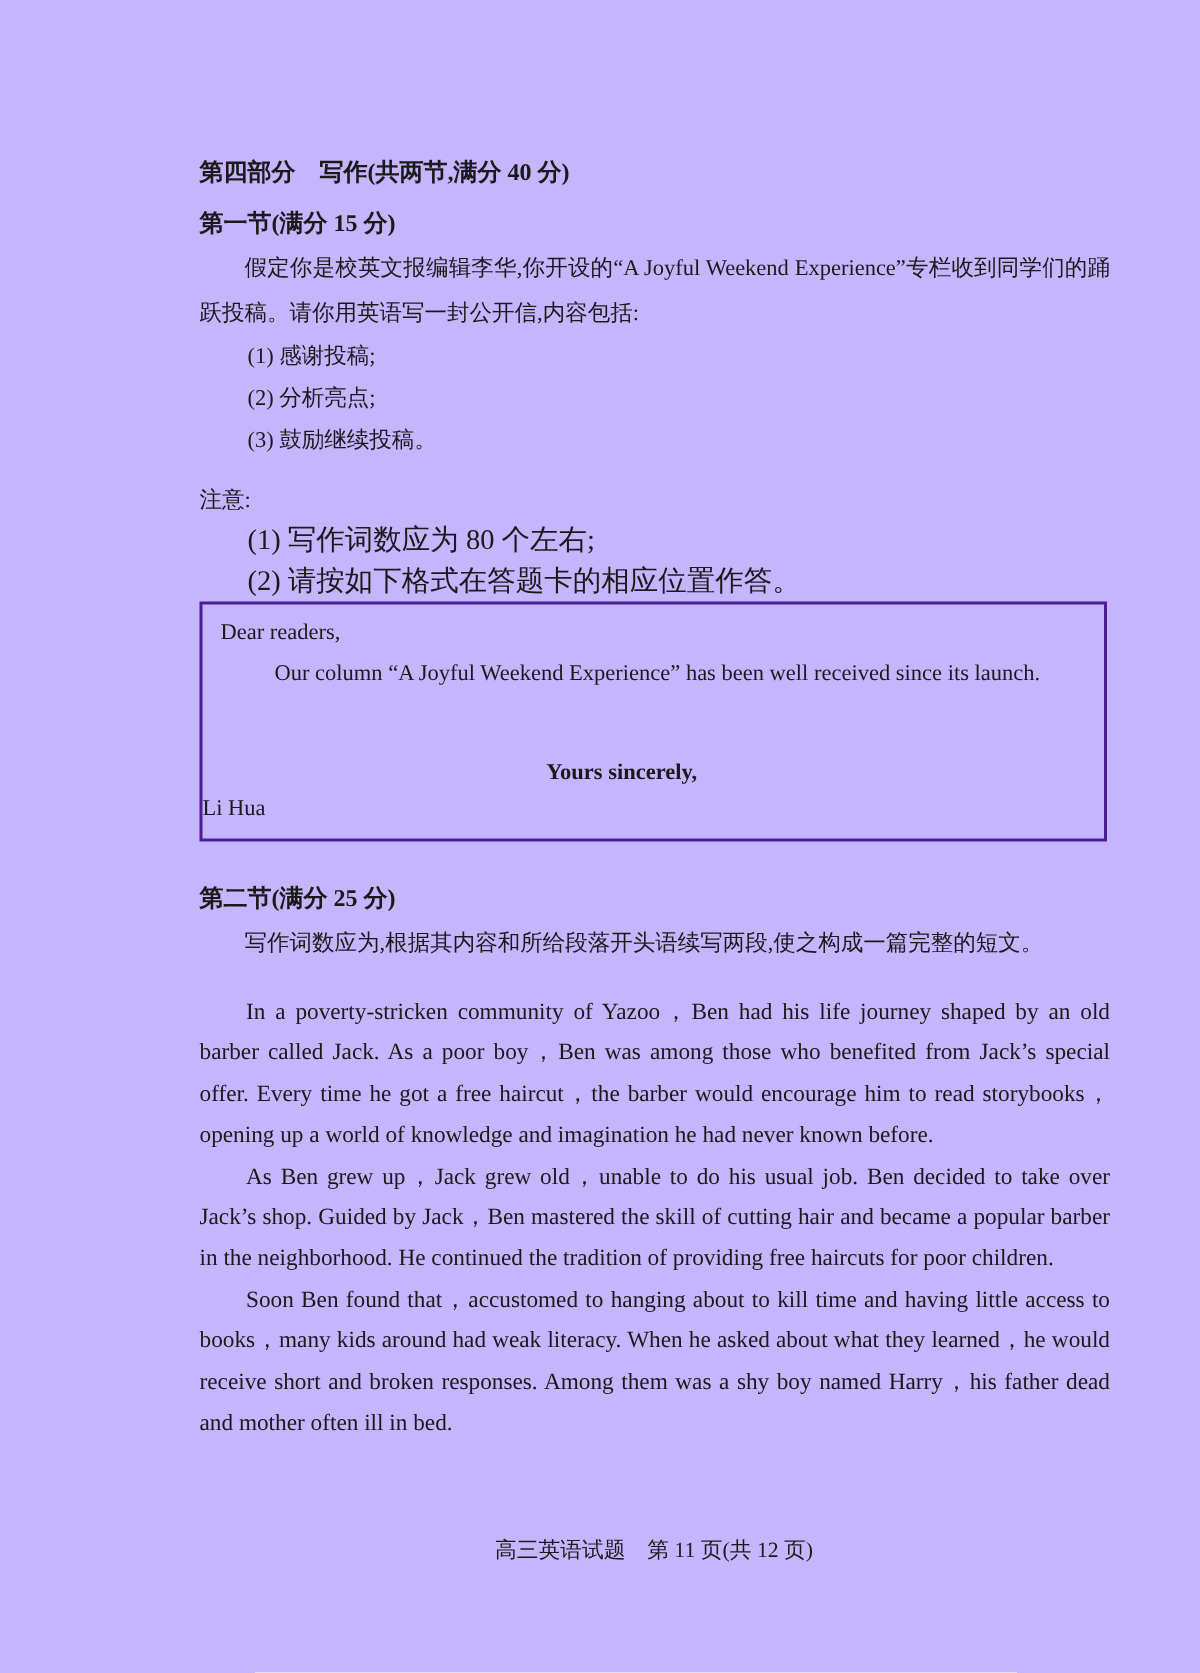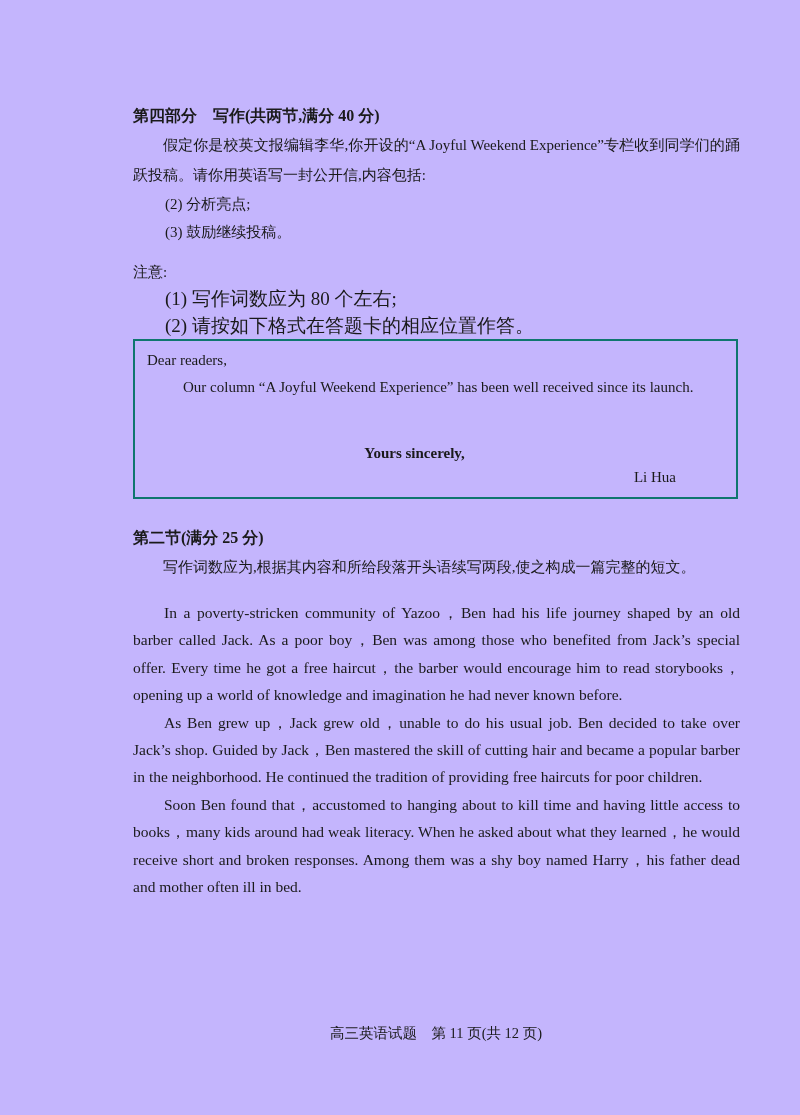--- a/index.html
+++ b/index.html
@@ -66,21 +66,21 @@
     font-size: 19px;
   }
   .note-list li {
     line-height: 27px;
   }
   .letter-box {
     box-sizing: border-box;
     margin-top: 0px;
     width: 605px;
     height: 160px;
-    border: 2px solid #0f766e;
+    border: 2px solid #4c1d95;
     position: relative;
     padding: 8px 12px;
     font-size: 15px;
   }
   .letter-salutation {
     line-height: 22px;
   }
   .letter-body {
     line-height: 22px;
     margin-top: 5px;
@@ -92,21 +92,21 @@
     bottom: 8px;
     width: 100%;
   }
   .letter-closing {
     text-align: center;
     padding-right: 42px;
     line-height: 24px;
     font-weight: bold;
   }
   .letter-signature {
-    text-align: right;
+    text-align: left;
     padding-right: 60px;
     line-height: 24px;
   }
   .section2-title {
     margin-top: 27px;
   }
   .passage {
     margin-top: 17px;
   }
   .passage p {
@@ -130,24 +130,26 @@
   }
 </style>
 </head>
 <body>
 
 <div class="page">
   <div class="content">
 
     <h1 class="part-header">第四部分　写作(共两节,满分 40 分)</h1>
 
+    <h2 class="section-title">第一节(满分 15 分)</h2>
 
     <p class="cn-intro">假定你是校英文报编辑李华,你开设的“A Joyful Weekend Experience”专栏收到同学们的踊跃投稿。请你用英语写一封公开信,内容包括:</p>
 
     <ul class="point-list">
+      <li>(1) 感谢投稿;</li>
       <li>(2) 分析亮点;</li>
       <li>(3) 鼓励继续投稿。</li>
     </ul>
 
     <p class="notes-label">注意:</p>
 
     <ul class="note-list">
       <li>(1) 写作词数应为 80 个左右;</li>
       <li>(2) 请按如下格式在答题卡的相应位置作答。</li>
     </ul>

